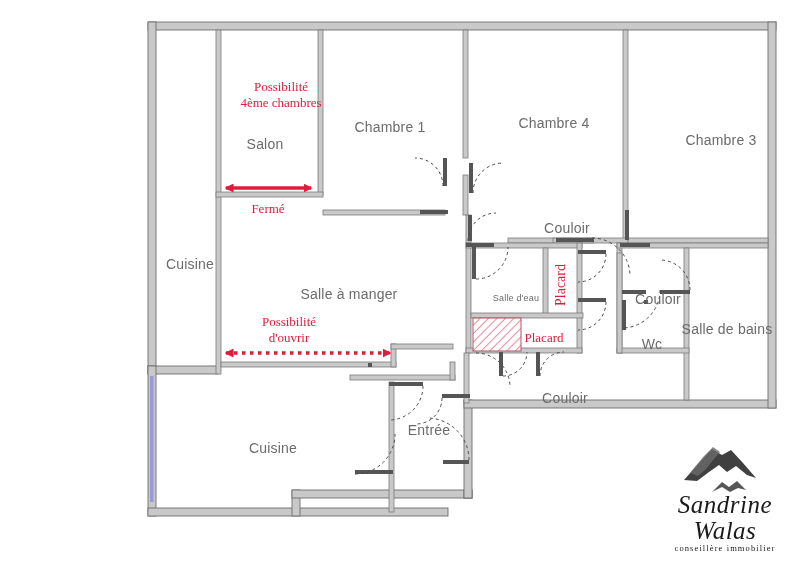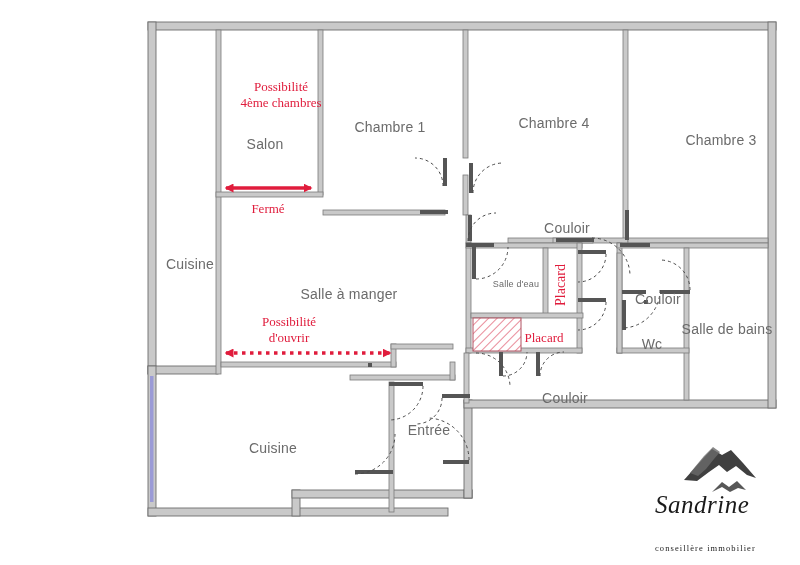--- a/index.html
+++ b/index.html
@@ -24,21 +24,21 @@
     font-size:13px;
     white-space:nowrap;
     transform:translate(-50%,-50%);
     line-height:1.25;
     text-align:center;
   }
   .note.small{font-size:14px;}
   .note.vert{transform:translate(-50%,-50%) rotate(-90deg);transform-origin:center center;}
   #logo{position:absolute;left:655px;top:443px;width:140px;height:112px;}
   #logo .brandline{
-    position:absolute;left:0;width:140px;
+    position:absolute;left:0;width:140px;text-align:center;
     font-family:"Liberation Serif", serif;color:#1a1a1a;
   }
   #brand-1{top:48px;font-size:25px;font-style:italic;letter-spacing:.5px;}
   #brand-2{top:74px;font-size:25px;font-style:italic;letter-spacing:.5px;}
   #brand-3{top:100px;font-size:8.5px;font-family:"Liberation Sans",sans-serif;
            font-style:normal;letter-spacing:1.1px;color:#2b2b2b;}
 </style>
 </head>
 <body>
 
@@ -202,21 +202,21 @@
     </g>
   </svg>
 
   <div class="room-label" style="left:190px;top:264px">Cuisine</div>
   <div class="room-label" style="left:265px;top:144px">Salon</div>
   <div class="room-label" style="left:390px;top:127px">Chambre 1</div>
   <div class="room-label" style="left:554px;top:123px">Chambre 4</div>
   <div class="room-label" style="left:721px;top:140px">Chambre 3</div>
   <div class="room-label" style="left:349px;top:294px">Salle à manger</div>
   <div class="room-label" style="left:567px;top:228px">Couloir</div>
-  <div class="room-label" style="left:516px;top:284px;font-size:9px">Salle d'eau</div>
+  <div class="room-label" style="left:516px;top:298px;font-size:9px">Salle d'eau</div>
   <div class="room-label" style="left:658px;top:299px">Couloir</div>
   <div class="room-label" style="left:727px;top:329px">Salle de bains</div>
   <div class="room-label" style="left:652px;top:344px">Wc</div>
   <div class="room-label" style="left:565px;top:398px">Couloir</div>
   <div class="room-label" style="left:429px;top:430px">Entrée</div>
   <div class="room-label" style="left:273px;top:448px">Cuisine</div>
 
   <div class="note" style="left:281px;top:95px">
     <div>Possibilité</div>
     <div>4ème chambres</div>
@@ -228,16 +228,17 @@
     <div>Possibilité</div>
     <div>d'ouvrir</div>
   </div>
 
   <div class="note vert small" style="left:561px;top:285px">Placard</div>
 
   <div class="note" style="left:544px;top:338px">Placard</div>
 
   <div id="logo">
     <div class="brandline" id="brand-1">Sandrine</div>
+    <div class="brandline" id="brand-2">Walas</div>
     <div class="brandline" id="brand-3">conseillère immobilier</div>
   </div>
 
 </div>
 
 </body></html>

